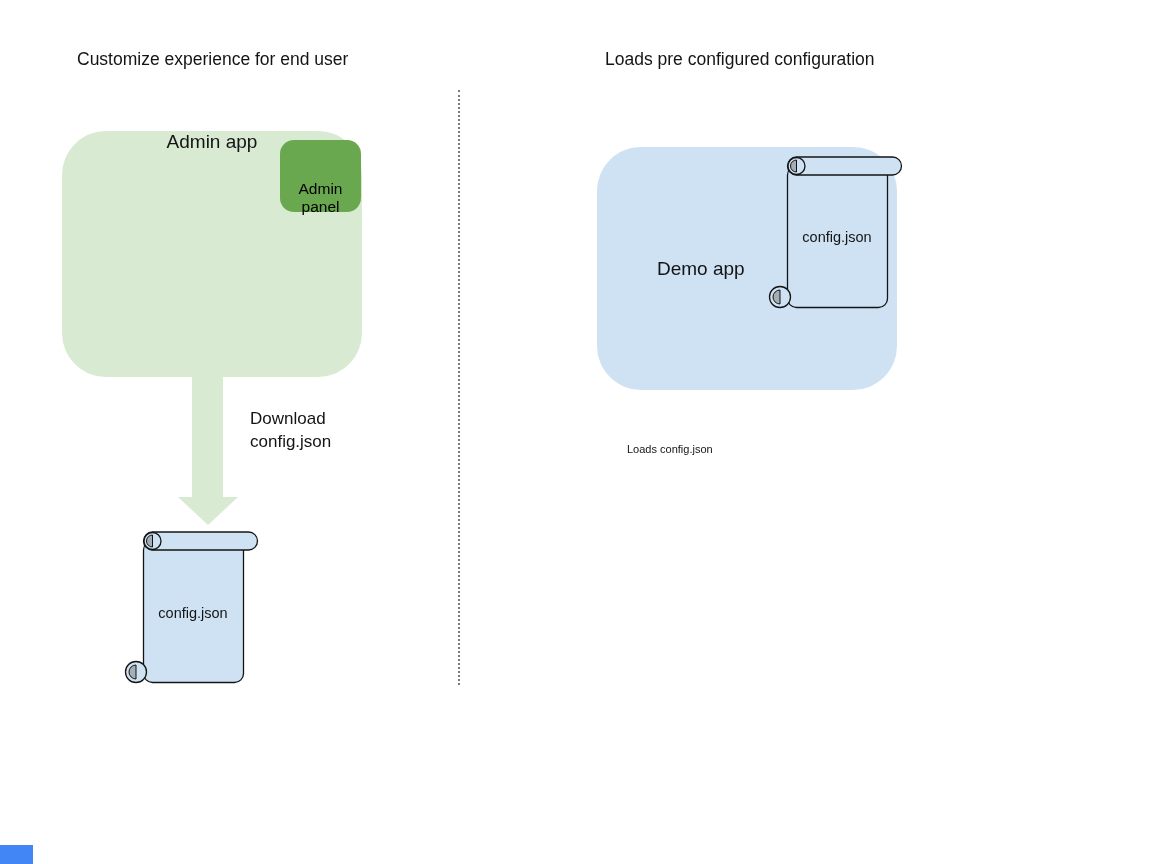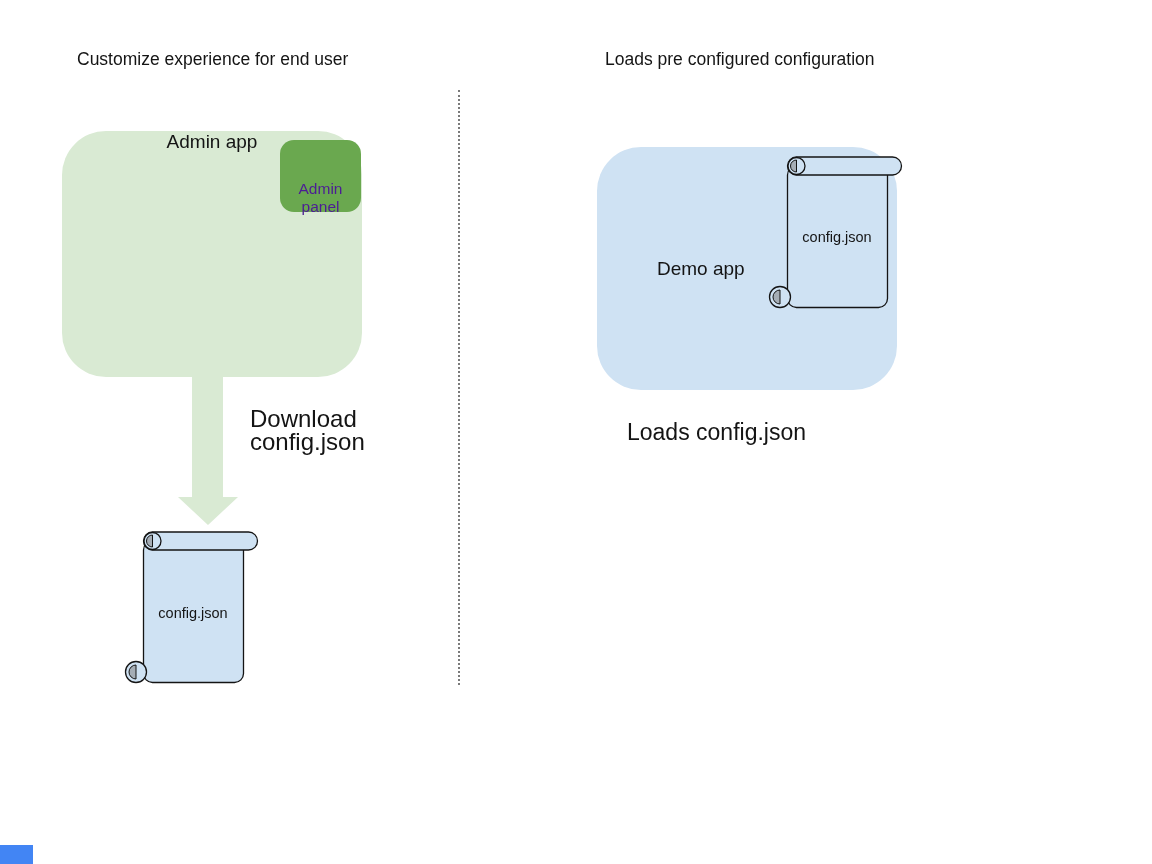--- a/index.html
+++ b/index.html
@@ -26,41 +26,41 @@
   }
   #admin-app-label{font-size:19px;color:#141414;}
   #admin-panel-box{
     left:280px;top:140px;width:81px;height:72px;
     background:#6aa84f;
     border-radius:14px;
     display:flex;align-items:center;justify-content:center;
     text-align:center;
   }
   #admin-panel-label{
-    font-size:15.5px;line-height:18px;color:#4c1d95;
+    font-size:15.5px;line-height:18px;color:#000000;
     white-space:pre-line;
     margin-top:44px;
   }
   #demo-app-box{
     left:597px;top:147px;width:300px;height:243px;
     background:#cfe2f3;
     border-radius:44px;
   }
   #demo-app-label{
     position:absolute;left:60px;top:111px;
     font-size:19px;color:#141414;white-space:nowrap;
   }
   #download-arrow{left:170px;top:377px;}
   #download-label{
     left:250px;top:408px;
-    font-size:24px;line-height:22.5px;color:#141414;
+    font-size:17px;line-height:22.5px;color:#141414;
   }
   #loads-caption{
-    left:627px;top:419px;
-    font-size:23px;color:#141414;white-space:nowrap;
+    left:627px;top:443px;
+    font-size:11px;color:#141414;white-space:nowrap;
   }
   #divider{
     left:458px;top:90px;height:595px;width:0;
     border-left:2px dotted #7a7a7a;
   }
   #left-config-scroll{left:120px;top:530px;}
   #right-config-scroll{left:764px;top:155px;}
   #corner-marker{
     left:0;top:845px;width:33px;height:19px;
     background:#4285f4;

